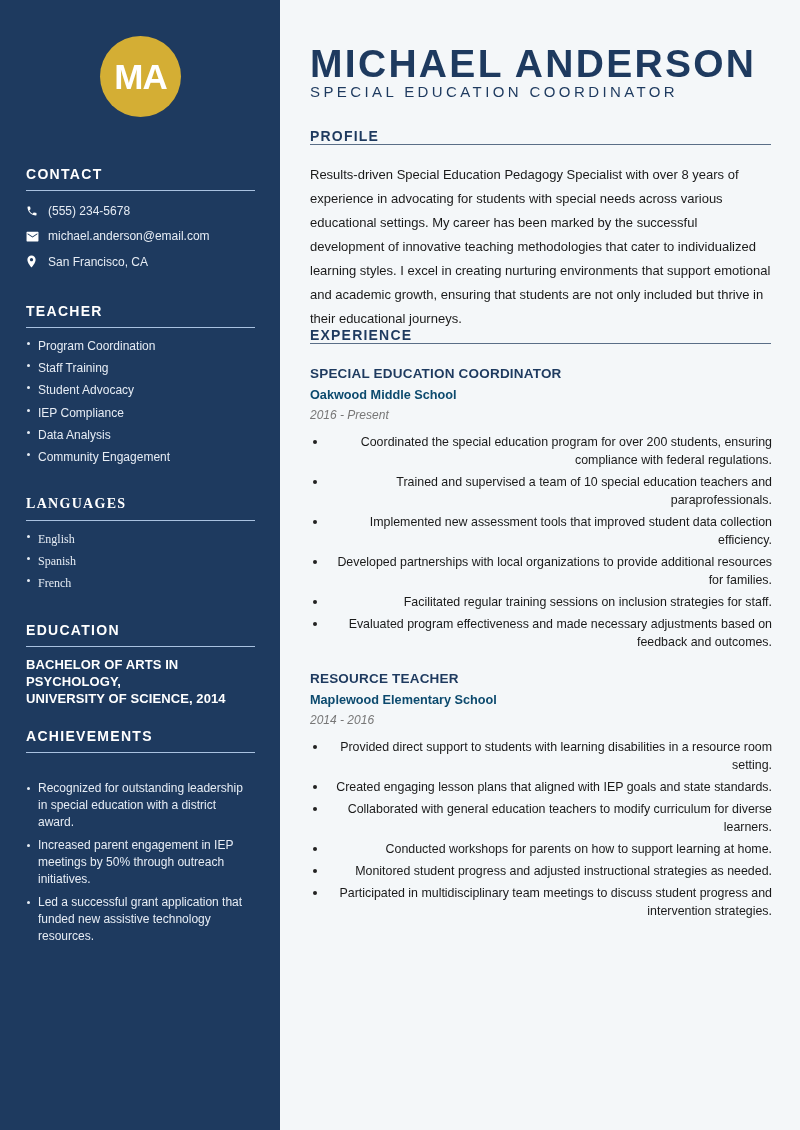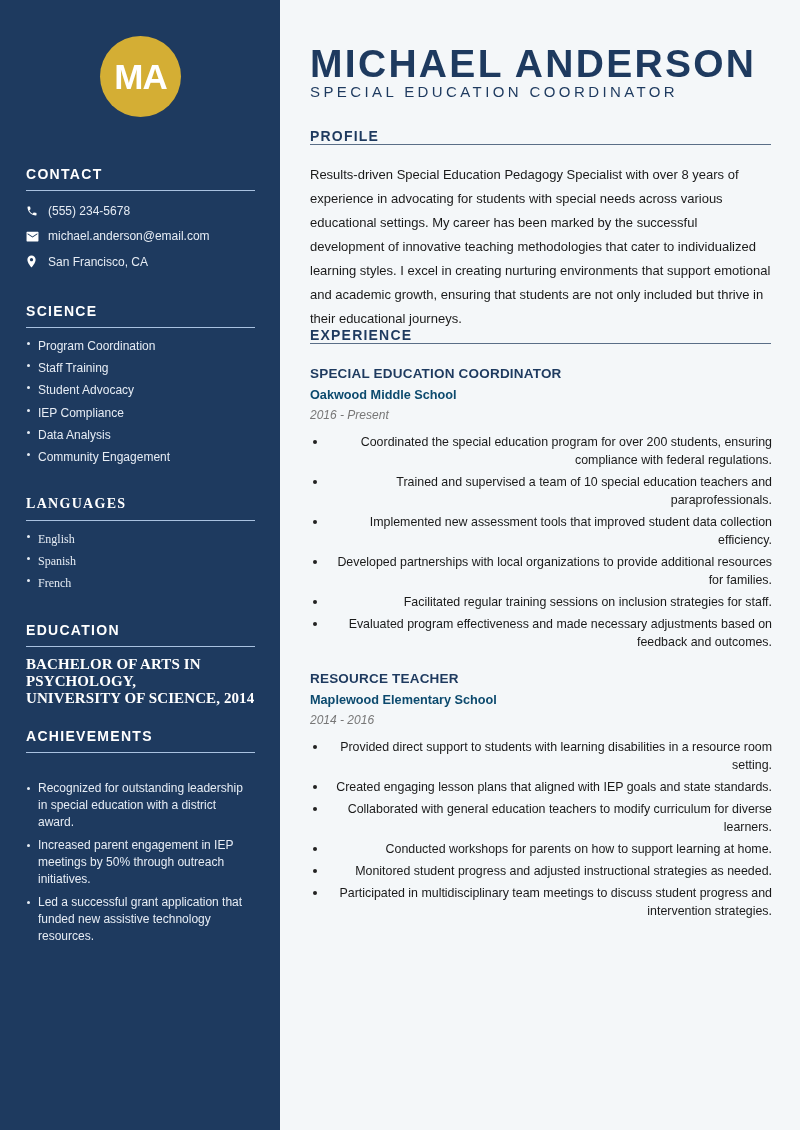--- a/index.html
+++ b/index.html
@@ -41,22 +41,22 @@
   .side-list { list-style: none; font-size: 12px; color: #e6ecf4; }
   .side-list li { position: relative; padding-left: 12px; }
   .side-list li::before {
     content: ""; position: absolute; left: 1px; top: 7px;
     width: 3px; height: 3px; background: #e6ecf4; border-radius: 50%;
   }
   .skills li, .langs li { height: 22.2px; line-height: 22px; }
   .ach li { line-height: 17px; margin-bottom: 6px; }
   .ach li::before { top: 7px; }
   .edu-text {
-    font-size: 15px; font-weight: bold; color: #ffffff;
-    line-height: 17px; letter-spacing: 0.1px; font-family: Liberation Serif, serif;
+    font-size: 13px; font-weight: bold; color: #ffffff;
+    line-height: 17px; letter-spacing: 0.1px;
   }
 
   .main { position: absolute; left: 310px; top: 0; width: 462px; }
   .name {
     position: absolute; top: 42px; left: 0;
     font-size: 39px; font-weight: bold; color: #1e3a5f;
     letter-spacing: 2.3px; white-space: nowrap;
   }
   .title {
     position: absolute; top: 83px; left: 0;
@@ -115,21 +115,21 @@
       <span class="ic">
         <svg width="11" height="13" viewBox="0 0 24 28">
             <path fill="#ffffff" d="M12 1C7 1 3 5 3 10c0 7 9 17 9 17s9-10 9-17c0-5-4-9-9-9zm0 12.5c-1.9 0-3.5-1.6-3.5-3.5S10.1 6.5 12 6.5s3.5 1.6 3.5 3.5-1.6 3.5-3.5 3.5z"></path>
           </svg>
       </span>
       <span>San Francisco, CA</span>
     </div>
   </section>
 
   <section class="side-section" style="top:303px;">
-    <div class="side-h">SCIENCE</div>
+    <div class="side-h">TEACHER</div>
     <ul class="side-list skills" style="margin-top:7px;">
       <li>Program Coordination</li>
       <li>Staff Training</li>
       <li>Student Advocacy</li>
       <li>IEP Compliance</li>
       <li>Data Analysis</li>
       <li>Community Engagement</li>
     </ul>
   </section>
 

